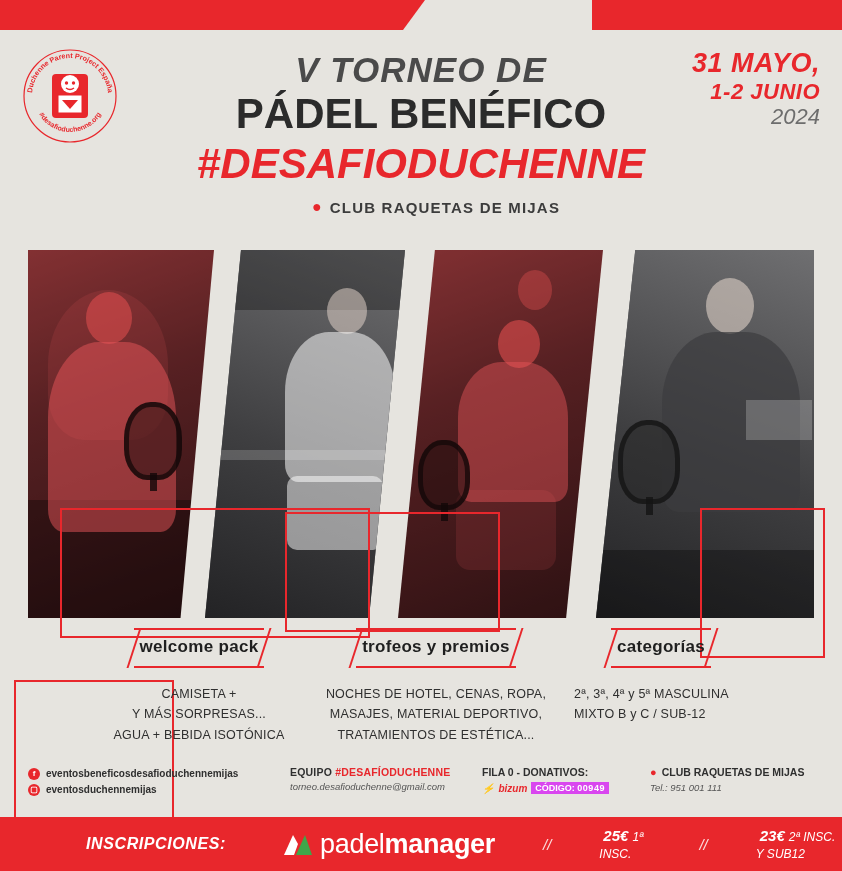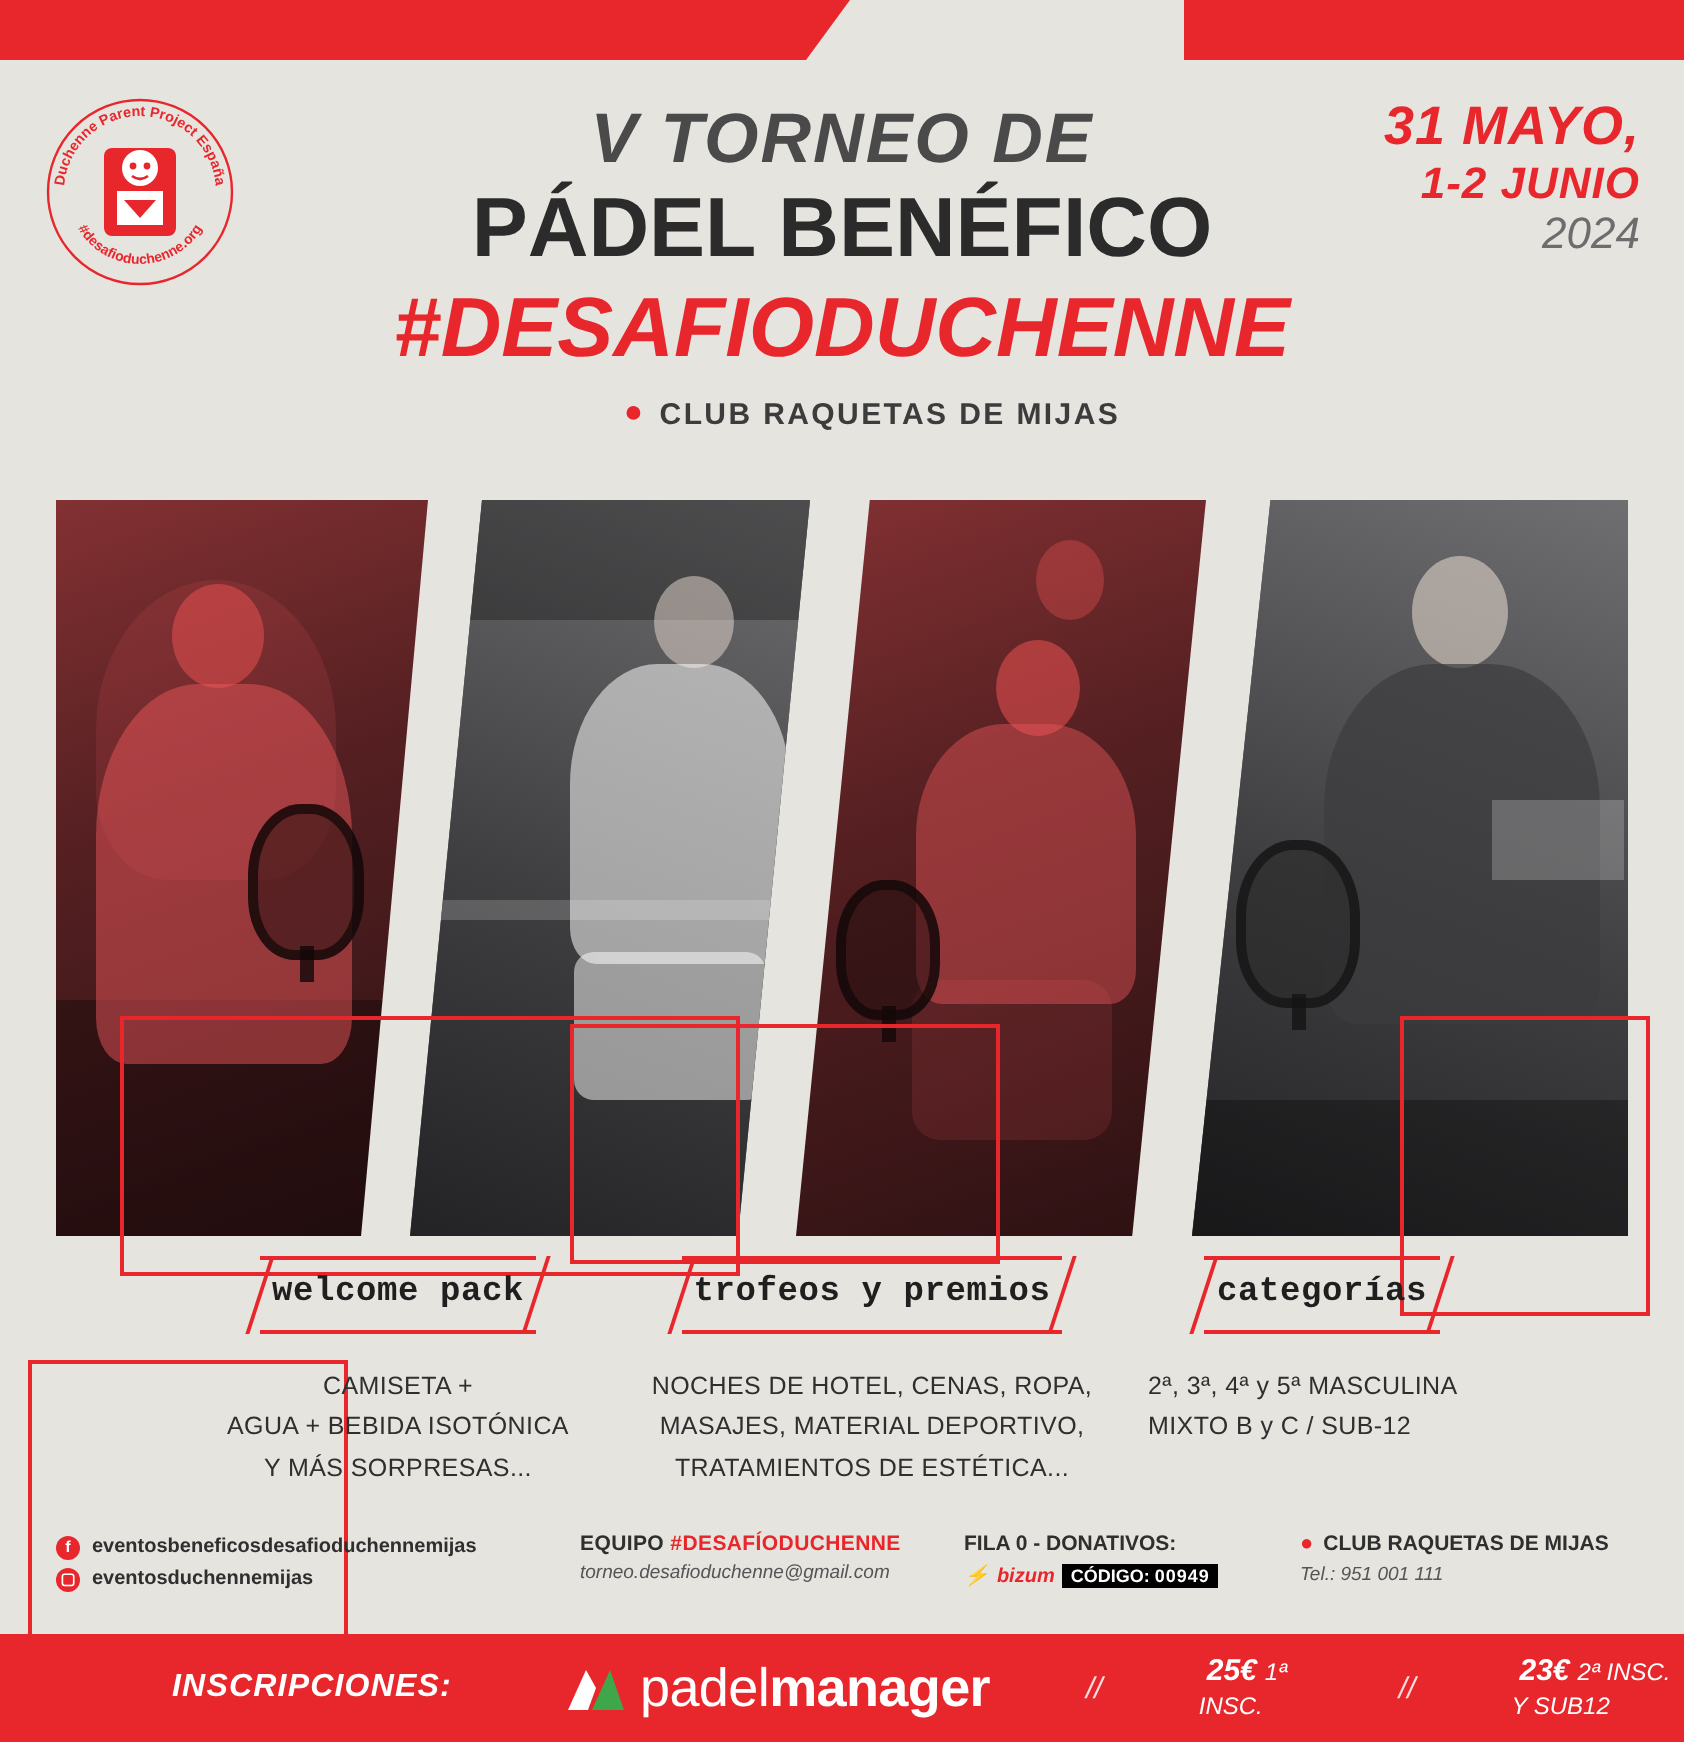--- a/index.html
+++ b/index.html
@@ -120,21 +120,20 @@
   .col-head {
     display: inline-block;
     font-size: 17px; font-weight: bold; color: #1f1f1f;
     padding: 7px 6px 9px;
     letter-spacing: .3px;
   }
   .col-head-wrap {
     border-top: 2px solid #e8272c;
     border-bottom: 2px solid #e8272c;
     position: relative;
-    font-family: Liberation Mono, monospace;
   }
   .col-head-wrap:before, .col-head-wrap:after {
     content:""; position:absolute; top:-2px; width:2px; height:calc(100% + 4px);
     background:#e8272c;
   }
   .col-head-wrap:before { left:-1px; transform: skewX(-18deg); }
   .col-head-wrap:after  { right:-1px; transform: skewX(-18deg); }
   .col-body {
     margin-top: 16px;
     font-size: 12.5px; color: #2f2f2f; line-height: 1.62;
@@ -160,21 +159,21 @@
   }
   .ct1 { left: 28px; top: 4px; font-weight: bold; }
   .ct2 { left: 290px; top: 4px; }
   .ct2 .hd { font-weight: bold; font-size: 10.5px; color:#2f2f2f; letter-spacing:.2px;}
   .ct2 .hd .hash { color: #e8272c; }
   .ct2 .sub { font-style: italic; color: #555; font-size: 9.5px; margin-top: 3px; }
   .ct3 { left: 482px; top: 4px; }
   .ct3 .hd { font-weight: bold; font-size: 10.5px; }
   .ct3 .row { display:flex; align-items:center; gap:4px; margin-top:4px; }
   .bizum { color:#e8272c; font-weight:bold; font-size:10px; font-style:italic; }
-  .codigo { background:#000000; color:#fff; font-size:9px; font-weight:bold; padding:1px 4px; }
+  .codigo { background:#d946ef; color:#fff; font-size:9px; font-weight:bold; padding:1px 4px; }
   .codigo b { letter-spacing:.5px; }
   .ct4 { left: 650px; top: 4px; }
   .ct4 .hd { font-weight: bold; font-size: 10.5px; display:flex; align-items:center; gap:5px;}
   .ct4 .sub { font-style: italic; color:#555; font-size: 9.5px; margin-top: 4px; }
 
   
   .bottom {
     position: absolute; left: 0; bottom: 0; width: 100%; height: 54px;
     background: #e8272c; color: #fff;
     display: flex; align-items: center; gap: 36px;
@@ -302,22 +301,22 @@
 </div>
 
 <div class="info">
 
   <div class="col c1">
     <div class="col-head-wrap" style="display:inline-block;">
       <div class="col-head">welcome pack</div>
     </div>
     <div class="col-body">
       <div>CAMISETA +</div>
+      <div>Y MÁS SORPRESAS...</div>
       <div>AGUA + BEBIDA ISOTÓNICA</div>
-      <div>Y MÁS SORPRESAS...</div>
     </div>
   </div>
 
   <div class="col c2">
     <div class="col-head-wrap" style="display:inline-block;">
       <div class="col-head">trofeos y premios</div>
     </div>
     <div class="col-body">
       <div>NOCHES DE HOTEL, CENAS, ROPA,</div>
       <div>MASAJES, MATERIAL DEPORTIVO,</div>

